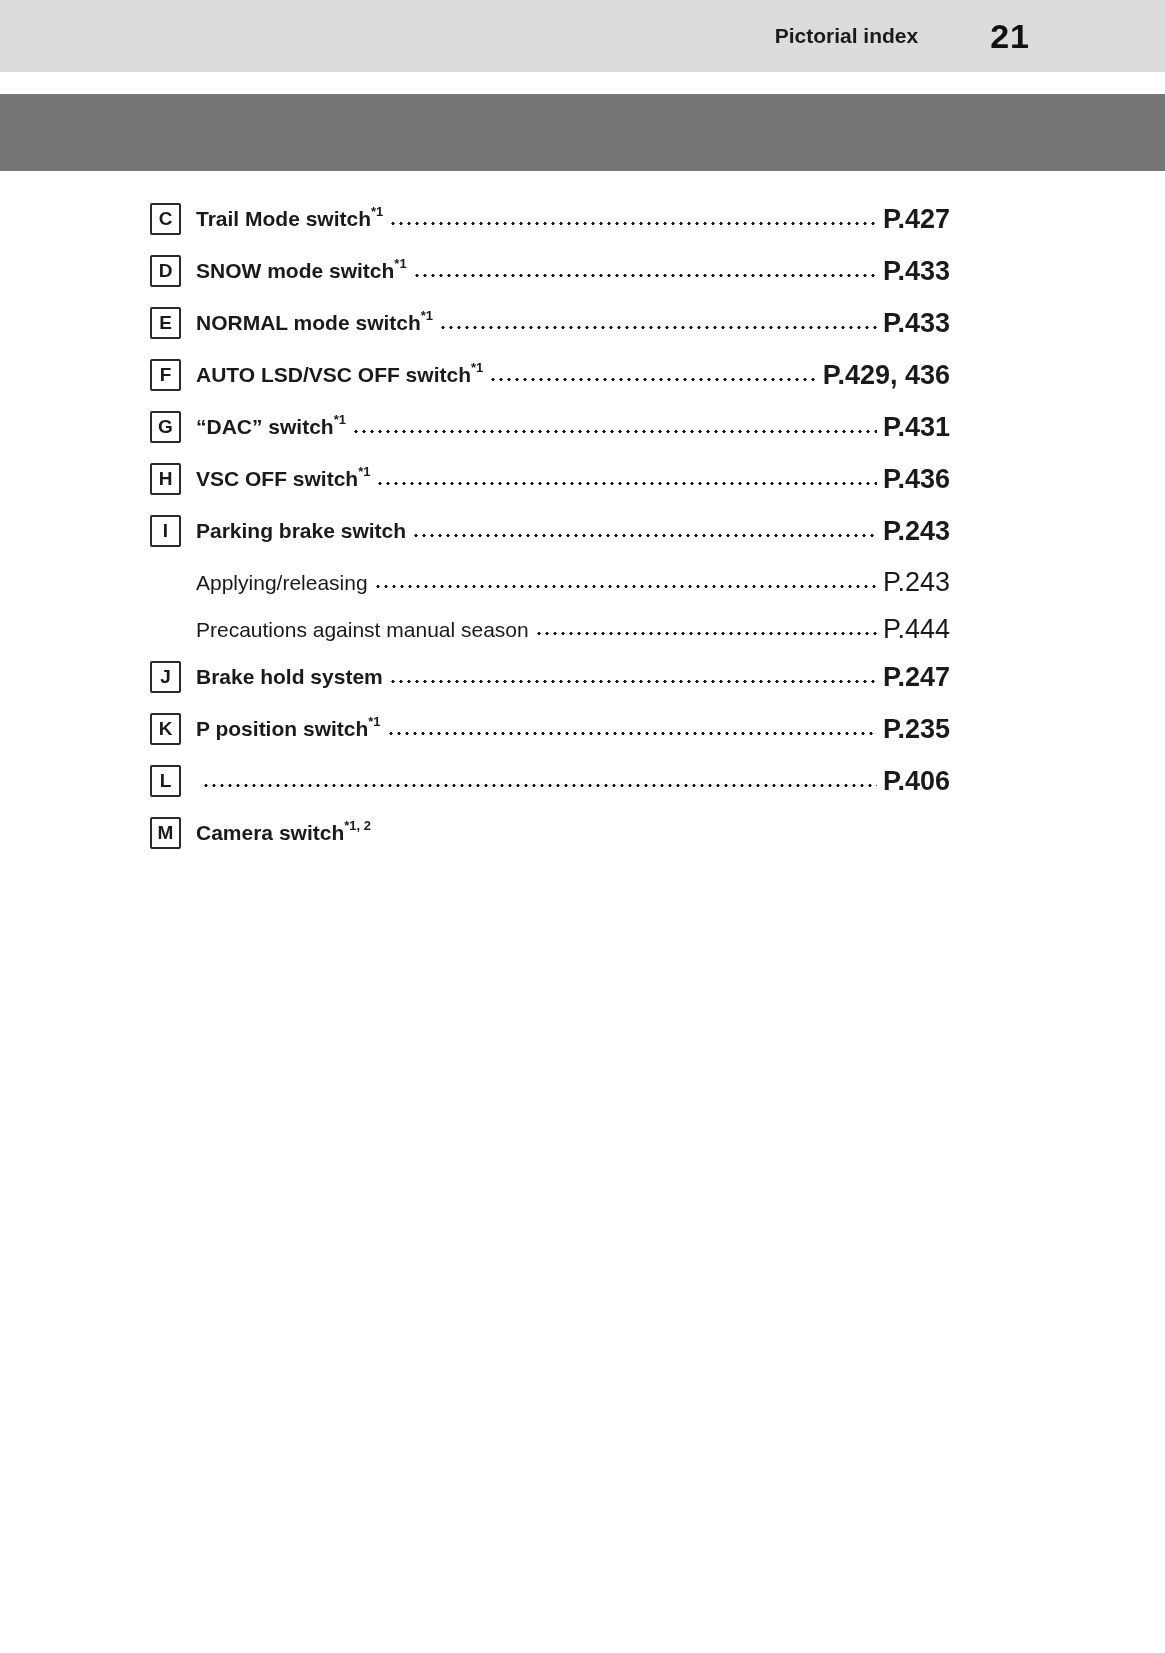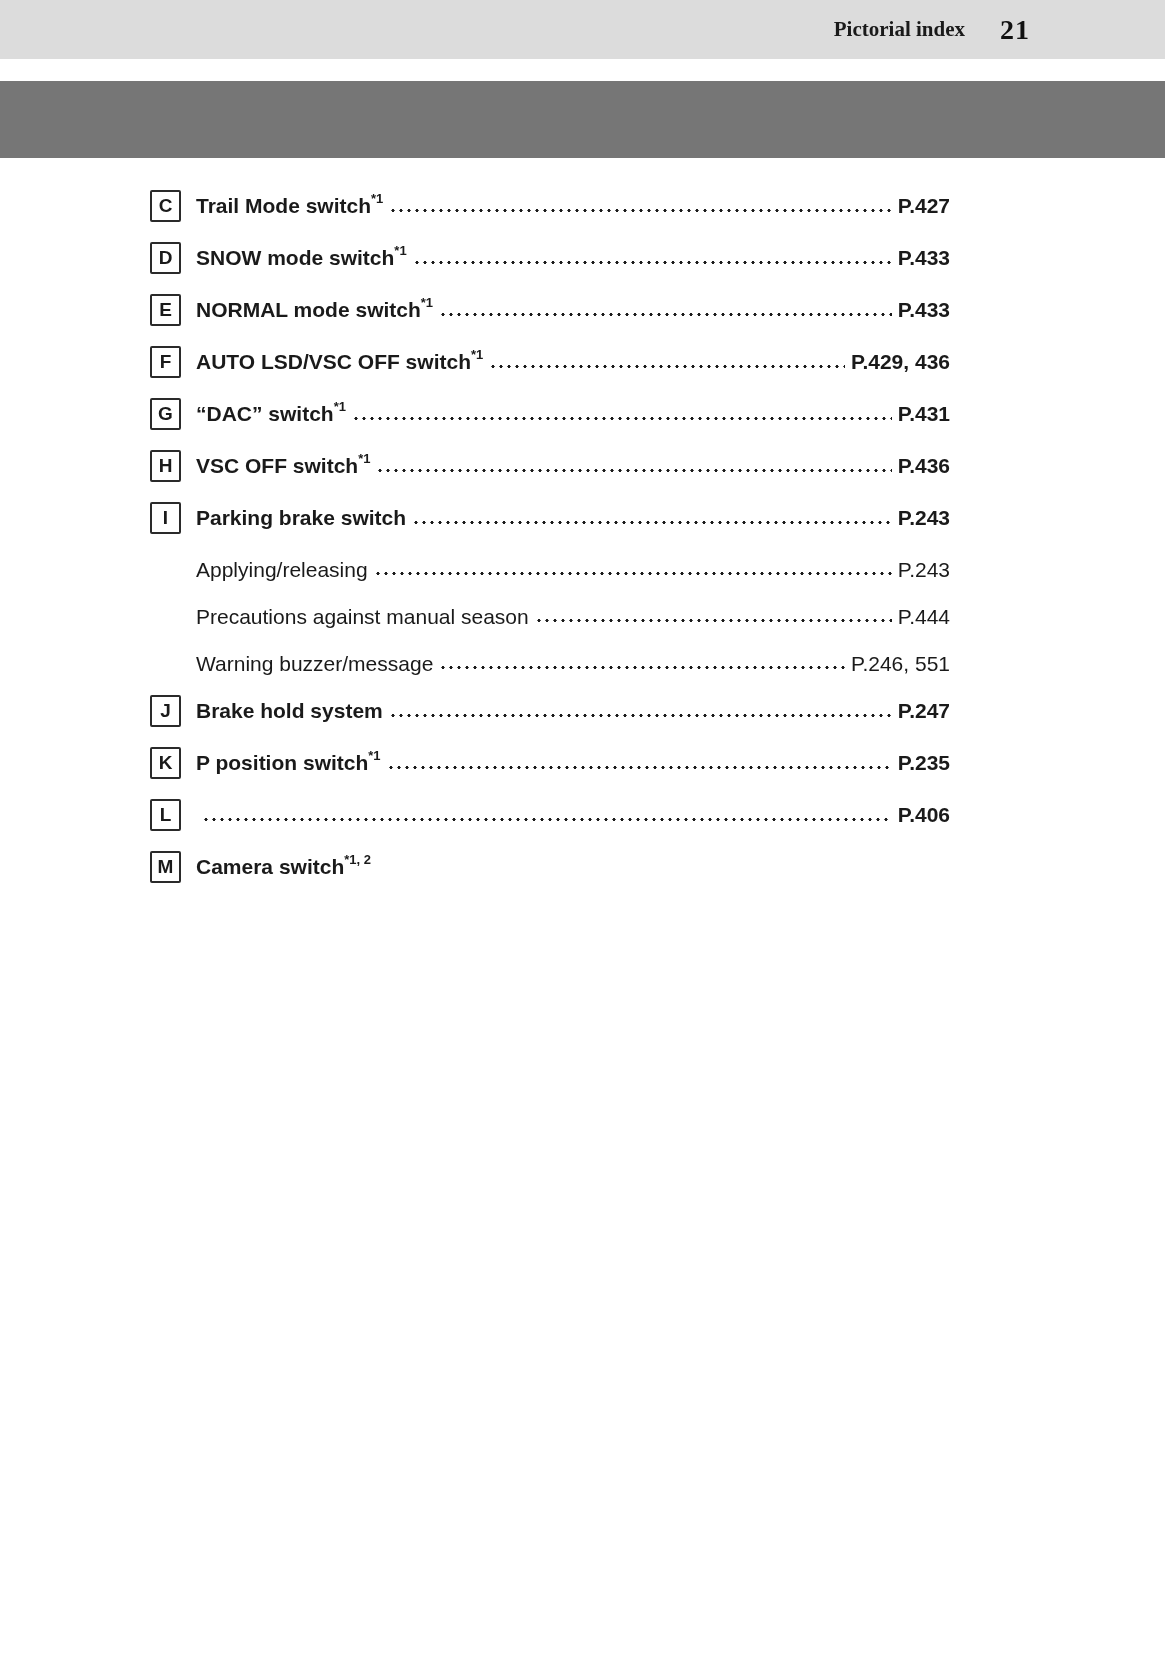--- a/index.html
+++ b/index.html
@@ -8,38 +8,37 @@
     height: 1653px;
     background: #ffffff;
     font-family: "Liberation Sans", sans-serif;
     color: #1a1a1a;
     position: relative;
     overflow: hidden;
   }
 
   
   .top-band {
-    height: 59px;
+    height: 72px;
     background: #dcdcdc;
     display: flex;
     align-items: center;
     justify-content: flex-end;
     padding-right: 135px;
-    gap: 35px;
+    gap: 72px;
     box-sizing: border-box;
-    font-family: Liberation Serif, serif;
   }
   .header-title {
     font-weight: bold;
     font-size: 21px;
     color: #1a1a1a;
   }
   .header-page {
     font-weight: bold;
-    font-size: 28px;
+    font-size: 34px;
     letter-spacing: 1px;
     color: #111111;
   }
 
   
   .banner {
     margin-top: 22px;
     height: 77px;
     background: #767676;
   }
@@ -89,21 +88,21 @@
     align-self: flex-end;
     margin-bottom: 9px;
     min-width: 20px;
     background-image: radial-gradient(circle, #1a1a1a 1.4px, transparent 1.8px);
     background-size: 8px 5px;
     background-repeat: repeat-x;
     background-position: left bottom;
   }
   .page {
     font-weight: bold;
-    font-size: 21px;
+    font-size: 27px;
     white-space: nowrap;
   }
   .row.sub { padding-left: 46px; margin-bottom: 16px; }
   .row.sub .label { font-weight: normal; }
   .row.sub .page { font-weight: normal; }
 
   
   .footnotes { margin: 14px 0 0 110px; }
   .footnote {
     font-size: 20px;
@@ -168,25 +167,20 @@
     <div class="row sub">
       <span class="label">Applying/releasing</span>
       <span class="leader"></span>
       <span class="page">P.243</span>
     </div>
     <div class="row sub">
       <span class="label">Precautions against manual season</span>
       <span class="leader"></span>
       <span class="page">P.444</span>
     </div>
-    <div class="row sub">
-      <span class="label">Warning buzzer/message</span>
-      <span class="leader"></span>
-      <span class="page">P.246, 551</span>
-    </div>
     <div class="row">
       <span class="letter-box">J</span>
       <span class="label">Brake hold system</span>
       <span class="leader"></span>
       <span class="page">P.247</span>
     </div>
     <div class="row">
       <span class="letter-box">K</span>
       <span class="label">P position switch<sup>*1</sup></span>
       <span class="leader"></span>

